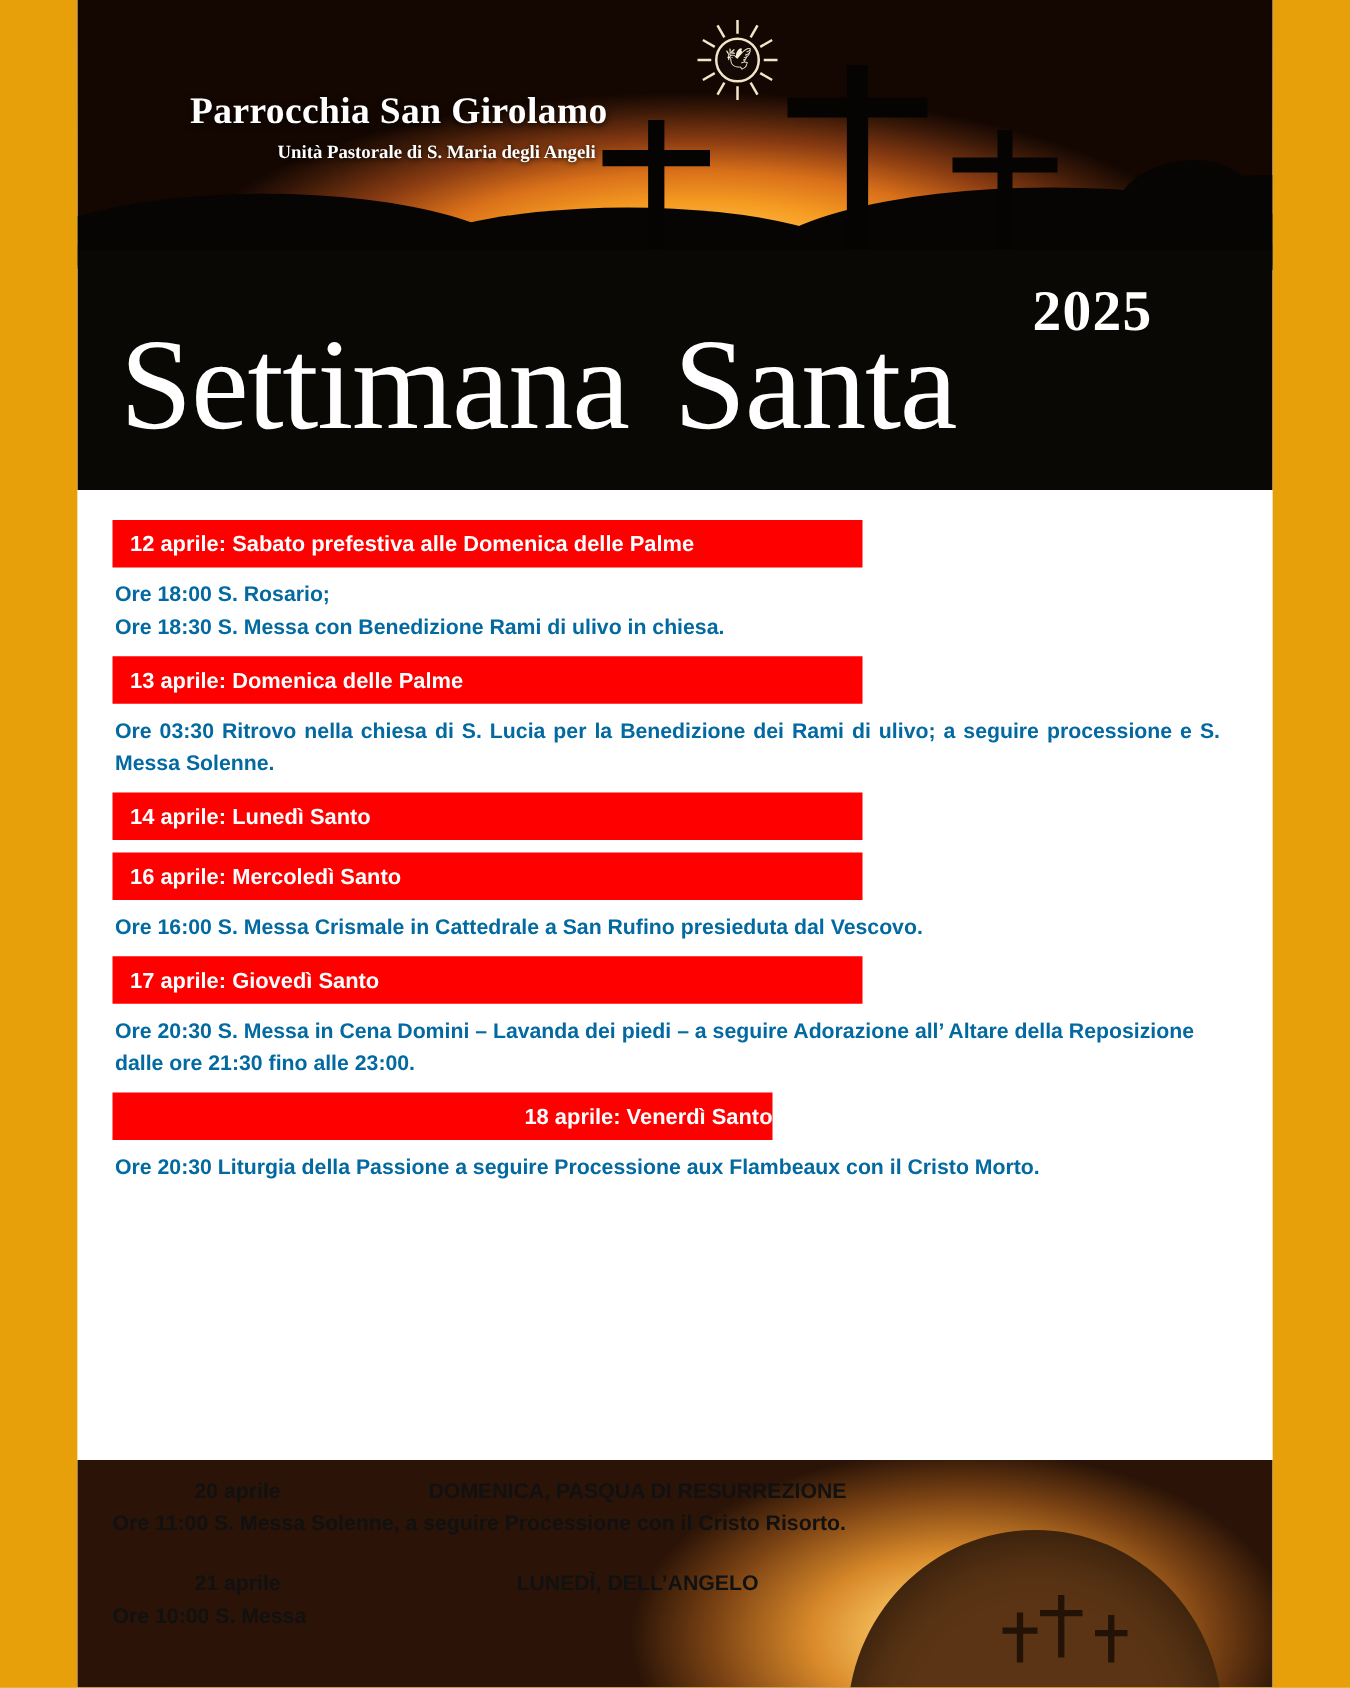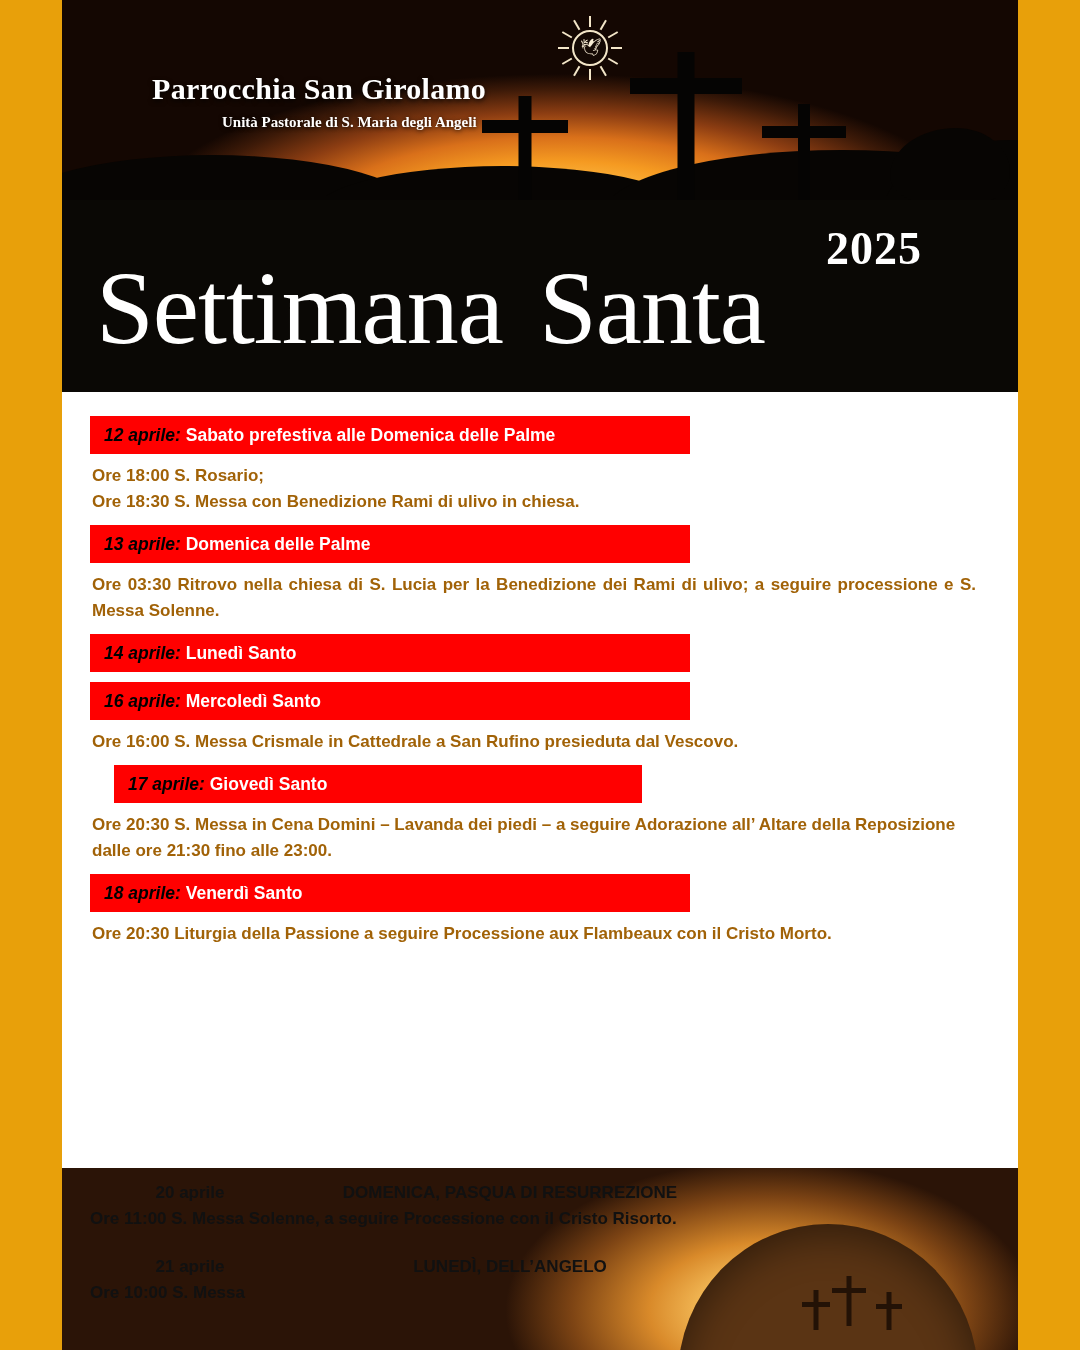--- a/index.html
+++ b/index.html
@@ -198,34 +198,34 @@
   .bar {
     display: block;
     background: #FF0000;
     color: #ffffff;
     padding: 9px 0 9px 14px;
     font-size: 17.5px;
     font-weight: bold;
     line-height: 20px;
     margin: 10px 0 9px 0;
   }
-  .bar .date { color: #000000; font-style: italic; }
+  .bar .date { color: #ffffff; }
   .bar .label { color: #ffffff; }
   .bar.w1 { width: 600px; }
   .bar.w2 { width: 600px; }
   .bar.w3 { width: 600px; }
   .bar.w4 { width: 600px; }
-  .bar.w5 { width: 528px; margin-left: 24px; }
-  .bar.w6 { width: 600px; }
+  .bar.w5 { width: 600px; }
+  .bar.w6 { width: 528px; text-align: right; }
   .bar.w7 { width: 600px; }
   .lines {
     font-size: 17px;
     line-height: 26px;
     font-weight: bold;
-    color: #a16207;
+    color: #0369a1;
     padding: 0 6px 0 2px;
   }
   .lines.justify { text-align: justify; }
   .lines p { margin: 0; }
 
   
   .footer {
     position: absolute;
     left: 0;
     top: 1168px;

